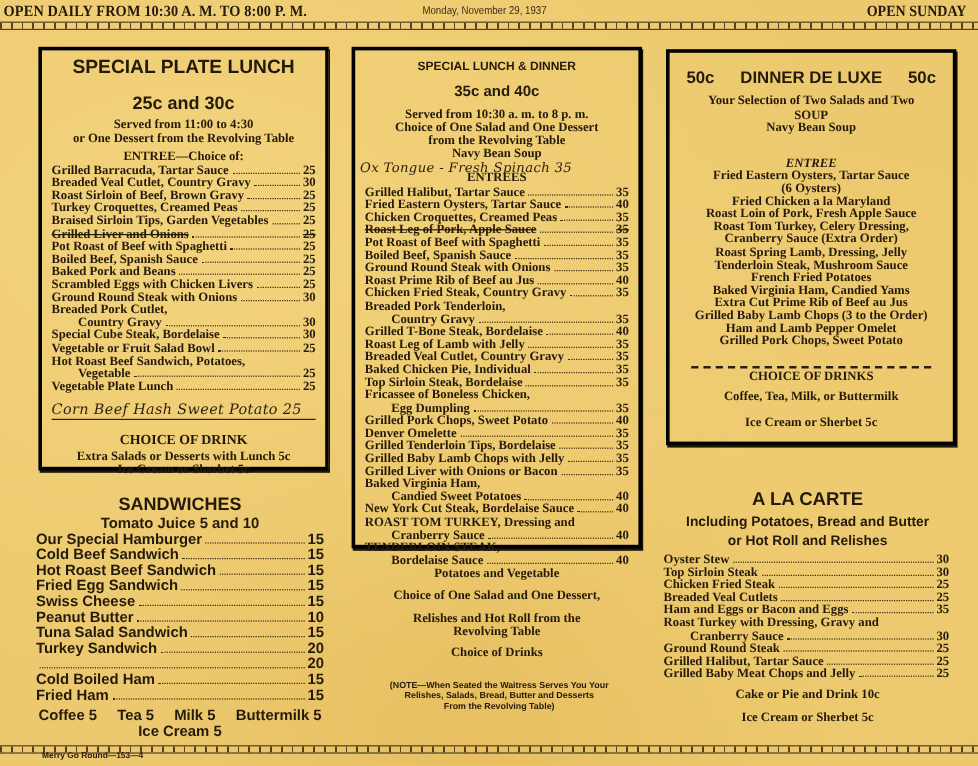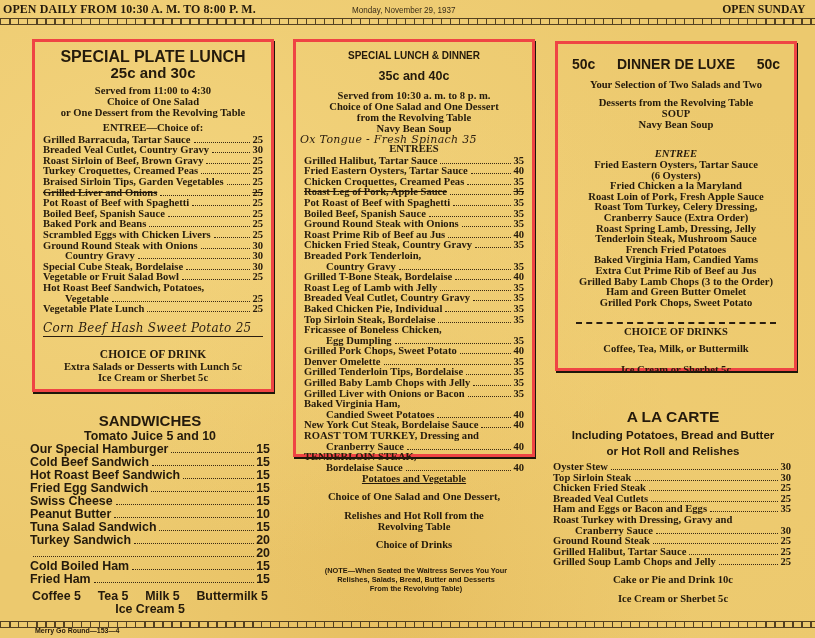--- a/index.html
+++ b/index.html
@@ -20,28 +20,28 @@
   .topbar-right { right: 10px; top: 1px; font: bold 13px "Liberation Serif", serif; transform: scaleX(0.9); transform-origin: right; }
   .chain {
     height: 5px; border-top: 1.5px solid #3a2a14; border-bottom: 1.5px solid #3a2a14;
     background: repeating-linear-gradient(90deg, #3a2a14 0 1.5px, transparent 1.5px 9px);
     opacity: 0.85;
   }
   .chain-top { left: 0; top: 18px; width: 815px; }
   .chain-bottom { left: 0; top: 621px; width: 815px; }
   .footer-code { left: 35px; top: 627px; font: bold 7px "Liberation Sans", sans-serif; }
 
-  .box { border: 3px solid #ef4444; box-shadow: 1px 2px 0 #1e160a; }
+  .box { border: 3px solid #000000; box-shadow: 1px 2px 0 #1e160a; }
   .box1 { left: 32px; top: 39px; width: 236px; height: 347px; }
   .box2 { left: 293px; top: 39px; width: 236px; height: 412px; }
   .box3 { left: 555px; top: 41px; width: 236px; height: 324px; }
 
   .center { text-align: center; }
   .t-head { font: bold 16px "Liberation Sans", sans-serif; line-height: 17px; }
-  .t-sub { font: bold 15px "Liberation Sans", sans-serif; line-height: 16px; }
+  .t-sub { font: bold 15px "Liberation Sans", sans-serif; line-height: 16px; margin-top: 14px; }
   .t-body { font: bold 10.6px "Liberation Serif", serif; line-height: 10.6px; }
   .t-sand { font: bold 12.4px "Liberation Sans", sans-serif; line-height: 13px; }
 
   .row { display: flex; align-items: baseline; white-space: nowrap; }
   .row .lbl { flex: 0 0 auto; }
   .row .dots { flex: 1 1 auto; border-bottom: 1px dotted #3a2a14; margin: 0 2px 2px 3px; min-width: 6px; }
   .row .prc { flex: 0 0 auto; }
   .row.indent .lbl { padding-left: 22px; }
   .struck .lbl, .struck .prc { text-decoration: line-through; }
   .hand { font: italic 12px "DejaVu Serif", serif; color: #2a1e10; letter-spacing: 0.3px; }
@@ -55,21 +55,20 @@
 <div class="abs topbar-date">Monday, November 29, 1937</div>
 <div class="abs topbar-right">OPEN SUNDAY</div>
 <div class="abs chain chain-top"></div>
 
 <div class="abs box box1">
   <div style="padding: 6px 8px 0 8px;">
     <div class="center t-head">SPECIAL PLATE LUNCH</div>
     <div class="center t-sub">25c and 30c</div>
     <div class="center t-body" style="margin-top:4px; line-height:11px;text-align:center;">
       <div>Served from 11:00 to 4:30</div>
-      <div>Choice of One Salad</div>
       <div>or One Dessert from the Revolving Table</div>
     </div>
     <div class="center t-body" style="margin-top:5px;">ENTREE—Choice of:</div>
     <div id="spl-items" class="t-body" style="margin-top:1px;text-align:center;">
         <div class="row">
           <span class="lbl">Grilled Barracuda, Tartar Sauce</span>
           <span class="dots"></span>
           <span class="prc">25</span>
         </div>
         <div class="row">
@@ -114,20 +113,23 @@
         </div>
         <div class="row">
           <span class="lbl">Scrambled Eggs with Chicken Livers</span>
           <span class="dots"></span>
           <span class="prc">25</span>
         </div>
         <div class="row">
           <span class="lbl">Ground Round Steak with Onions</span>
           <span class="dots"></span>
           <span class="prc">30</span>
+        </div>
+        <div class="row">
+          <span class="lbl">Breaded Pork Cutlet,</span>
         </div>
         <div class="row indent">
           <span class="lbl">Country Gravy</span>
           <span class="dots"></span>
           <span class="prc">30</span>
         </div>
         <div class="row">
           <span class="lbl">Special Cube Steak, Bordelaise</span>
           <span class="dots"></span>
           <span class="prc">30</span>
@@ -375,21 +377,21 @@
         </div>
         <div class="row">
           <span class="lbl">TENDERLOIN STEAK,</span>
         </div>
         <div class="row indent">
           <span class="lbl">Bordelaise Sauce</span>
           <span class="dots"></span>
           <span class="prc">40</span>
         </div>
       </div>
-    <div class="center t-body" style="margin-top:1px;text-decoration:underline;">Potatoes and Vegetable</div>
+    <div class="center t-body" style="margin-top:1px;">Potatoes and Vegetable</div>
     <div class="center t-body" style="margin-top:7px;">Choice of One Salad and One Dessert,</div>
     <div class="center t-body" style="margin-top:7px; line-height:11px;">
       <div>Relishes and Hot Roll from the</div>
       <div>Revolving Table</div>
     </div>
     <div class="center t-body" style="margin-top:8px;">Choice of Drinks</div>
   </div>
 </div>
 
 <div class="abs center" style="left: 296px; top: 567px; width: 240px; font: bold 7.4px 'Liberation Sans', sans-serif; line-height: 8.8px;">
@@ -399,38 +401,37 @@
 </div>
 
 <div class="abs box box3">
   <div style="padding: 12px 8px 0 8px;">
     <div class="t-head" style="display:flex; justify-content:space-between; padding: 0 6px; font-size:14px;">
       <span>50c</span>
       <span>DINNER DE LUXE</span>
       <span>50c</span>
     </div>
     <div class="center t-body" style="margin-top:7px;">Your Selection of Two Salads and Two</div>
-    <div class="center t-body" style="margin-top:7px;">Desserts from the Revolving Table</div>
     <div class="center t-body" style="margin-top:1px;">SOUP</div>
     <div class="center t-body" style="margin-top:0px;">Navy Bean Soup</div>
     <div class="center t-body" style="margin-top:19px;font-style:italic;">ENTREE</div>
     <div id="ddl-items" class="center t-body">
         <div>Fried Eastern Oysters, Tartar Sauce</div>
         <div>(6 Oysters)</div>
         <div>Fried Chicken a la Maryland</div>
         <div>Roast Loin of Pork, Fresh Apple Sauce</div>
         <div>Roast Tom Turkey, Celery Dressing,</div>
         <div>Cranberry Sauce (Extra Order)</div>
         <div>Roast Spring Lamb, Dressing, Jelly</div>
         <div>Tenderloin Steak, Mushroom Sauce</div>
         <div>French Fried Potatoes</div>
         <div>Baked Virginia Ham, Candied Yams</div>
         <div>Extra Cut Prime Rib of Beef au Jus</div>
         <div>Grilled Baby Lamb Chops (3 to the Order)</div>
-        <div>Ham and Green Butter Omelet</div>
+        <div>Ham and Lamb Pepper Omelet</div>
         <div>Grilled Pork Chops, Sweet Potato</div>
       </div>
     <div class="hr-dash" style="margin-top:14px;"></div>
     <div class="center t-body" style="margin-top:3px;">CHOICE OF DRINKS</div>
     <div class="center t-body" style="margin-top:6px;">Coffee, Tea, Milk, or Buttermilk</div>
     <div class="center t-body" style="margin-top:11px;">Ice Cream or Sherbet 5c</div>
   </div>
 </div>
 
 <div class="abs" style="left: 553px; top: 408px; width: 240px;">
@@ -477,21 +478,21 @@
         <span class="lbl">Ground Round Steak</span>
         <span class="dots"></span>
         <span class="prc">25</span>
       </div>
       <div class="row">
         <span class="lbl">Grilled Halibut, Tartar Sauce</span>
         <span class="dots"></span>
         <span class="prc">25</span>
       </div>
       <div class="row">
-        <span class="lbl">Grilled Soup Lamb Chops and Jelly</span>
+        <span class="lbl">Grilled Baby Meat Chops and Jelly</span>
         <span class="dots"></span>
         <span class="prc">25</span>
       </div>
     </div>
   <div class="center t-body" style="margin-top:7px;">Cake or Pie and Drink 10c</div>
   <div class="center t-body" style="margin-top:8px;">Ice Cream or Sherbet 5c</div>
 </div>
 
 <div class="abs chain chain-bottom"></div>
 <div class="abs footer-code">Merry Go Round—153—4</div>

